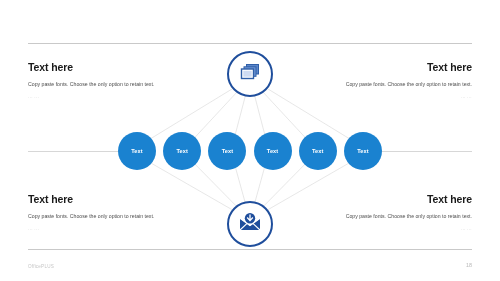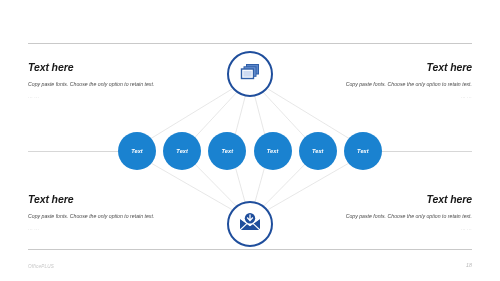--- a/index.html
+++ b/index.html
@@ -9,21 +9,20 @@
   }
   body {
     font-family: "Liberation Sans", sans-serif;
   }
   #slide {
     position: relative;
     width: 500px;
     height: 275px;
     background: #ffffff;
     overflow: hidden;
-    font-style: italic;
   }
 
   
   #connectors {
     position: absolute;
     left: 0;
     top: 0;
     width: 500px;
     height: 281px;
     pointer-events: none;

